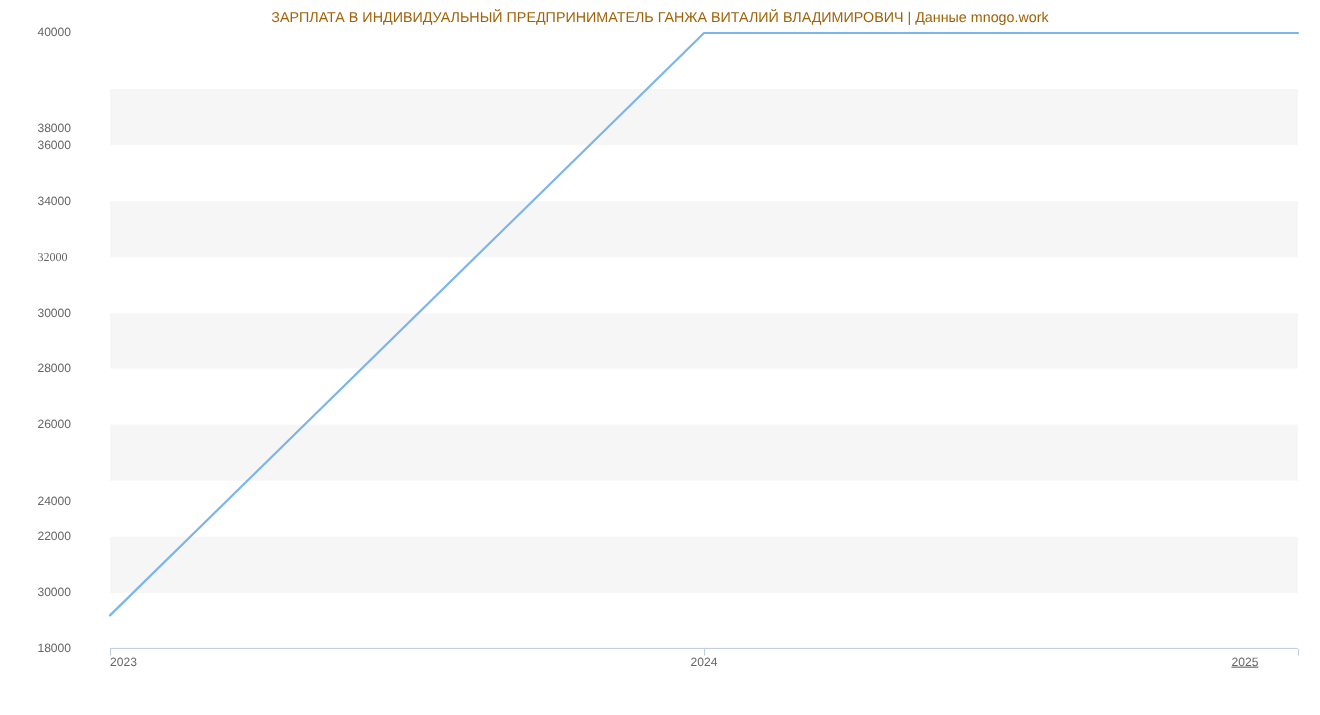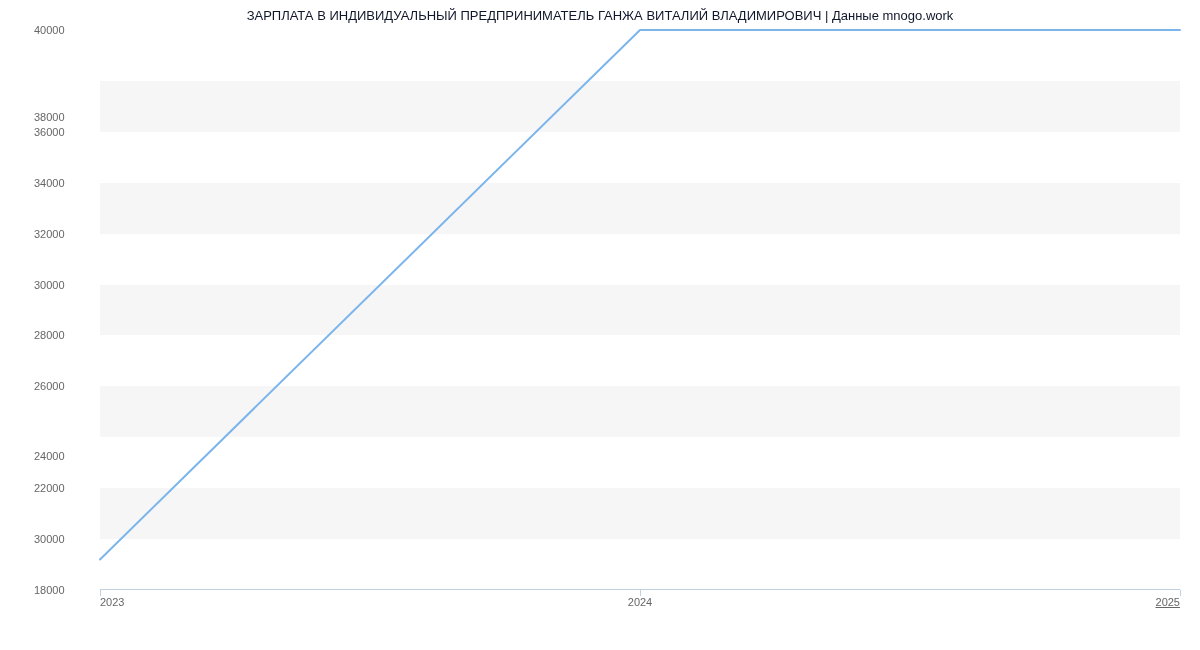--- a/index.html
+++ b/index.html
@@ -17,21 +17,21 @@
     width: 1200px;
     height: 650px;
   }
   .title {
     position: absolute;
     top: 8px;
     left: 0;
     width: 100%;
     text-align: center;
     font-size: 13px;
-    color: #0f172a;
+    color: #a16207;
   }
   .plot-area {
     position: absolute;
     left: 100px;
     top: 30px;
     width: 1080px;
     height: 560px;
   }
   .band {
     position: absolute;
@@ -106,26 +106,26 @@
     </div>
 
   <div id="y-labels">
       <div class="y-tick-label" style="top: 590px;">18000</div>
       <div class="y-tick-label" style="top: 539.091px;">30000</div>
       <div class="y-tick-label" style="top: 488.182px;">22000</div>
       <div class="y-tick-label" style="top: 456px;">24000</div>
       <div class="y-tick-label" style="top: 386.364px;">26000</div>
       <div class="y-tick-label" style="top: 335.455px;">28000</div>
       <div class="y-tick-label" style="top: 284.545px;">30000</div>
-      <div class="y-tick-label" style="top: 233.636px;">32000</div>
+      <div class="y-tick-label" style="top: 233.636px; font-family: Liberation Serif, serif;">32000</div>
       <div class="y-tick-label" style="top: 182.727px;">34000</div>
       <div class="y-tick-label" style="top: 131.818px;">36000</div>
       <div class="y-tick-label" style="top: 80.9091px; margin-top: 36px;">38000</div>
       <div class="y-tick-label" style="top: 30px;">40000</div>
     </div>
 
   <div id="x-labels">
       <div class="x-tick-label" style="left: 100px; transform: translateX(0px);">2023</div>
       <div class="x-tick-label" style="left: 640px;">2024</div>
-      <div class="x-tick-label" style="left: 1180px; transform: translateX(-100%); text-decoration: underline;">2025</div>
+      <div class="x-tick-label" style="left: 1144px; transform: translateX(-100%); text-decoration: underline;">2025</div>
     </div>
 
 </div>
 
 </body></html>

